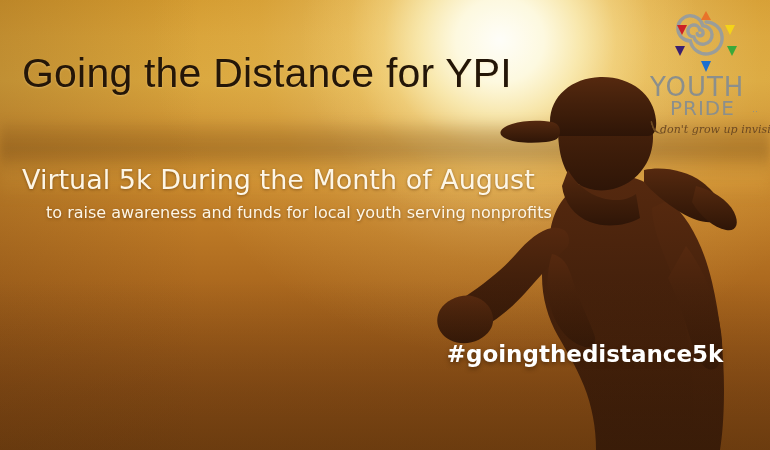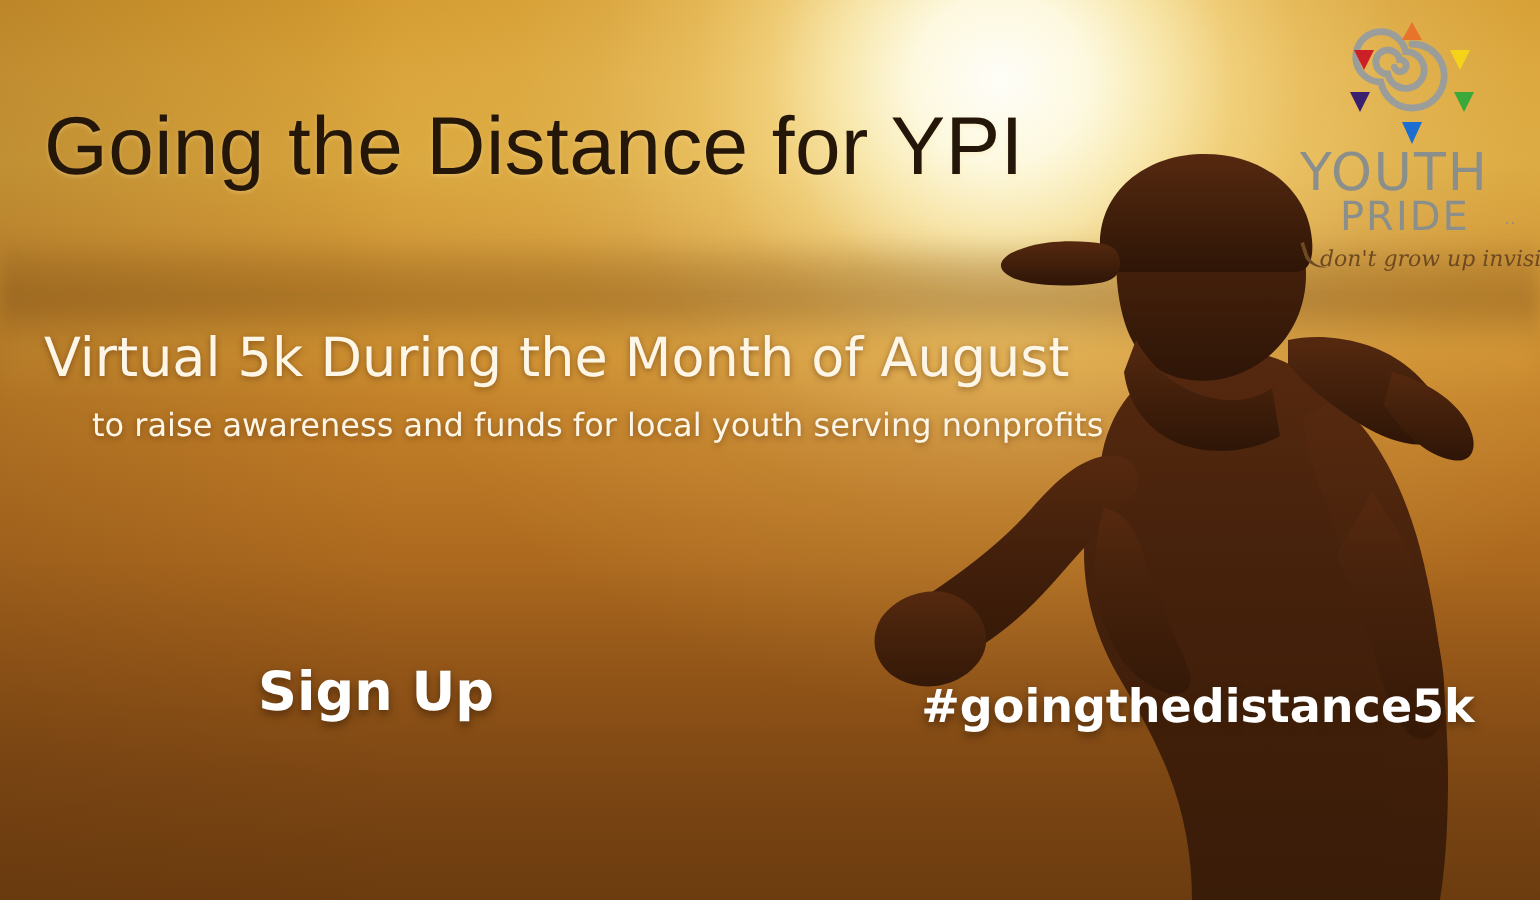--- a/index.html
+++ b/index.html
@@ -170,21 +170,20 @@
     left: 420px;
     top: 340px;
     width: 330px;
     text-align: center;
     color: #ffffff;
     font-family: "DejaVu Sans", sans-serif;
     font-weight: bold;
     font-size: 23px;
     line-height: 1.22;
     text-shadow: 0 2px 4px rgba(60,30,6,0.65);
-    margin-left: 14px;
   }
 
   
   .logo {
     position: absolute;
     left: 648px;
     top: 10px;
     width: 118px;
     height: 124px;
   }
@@ -370,21 +369,20 @@
   </div>
 
   <div class="bottom-shade"></div>
 
   <div class="headline">Going the Distance for YPI</div>
 
   <div class="subhead">Virtual 5k During the Month of August</div>
   <div class="tagline">to raise awareness and funds for local youth serving nonprofits</div>
 
   <div class="signup-block">
-    <div class="signup-label">Sign Up</div>
   </div>
 
   <div class="hashtag-block">
     <div>#goingthedistance5k</div>
   </div>
 
   <div class="logo">
     <div class="logo-mark">
       <svg viewBox="0 0 76 64" xmlns="http://www.w3.org/2000/svg" aria-hidden="true">
 

